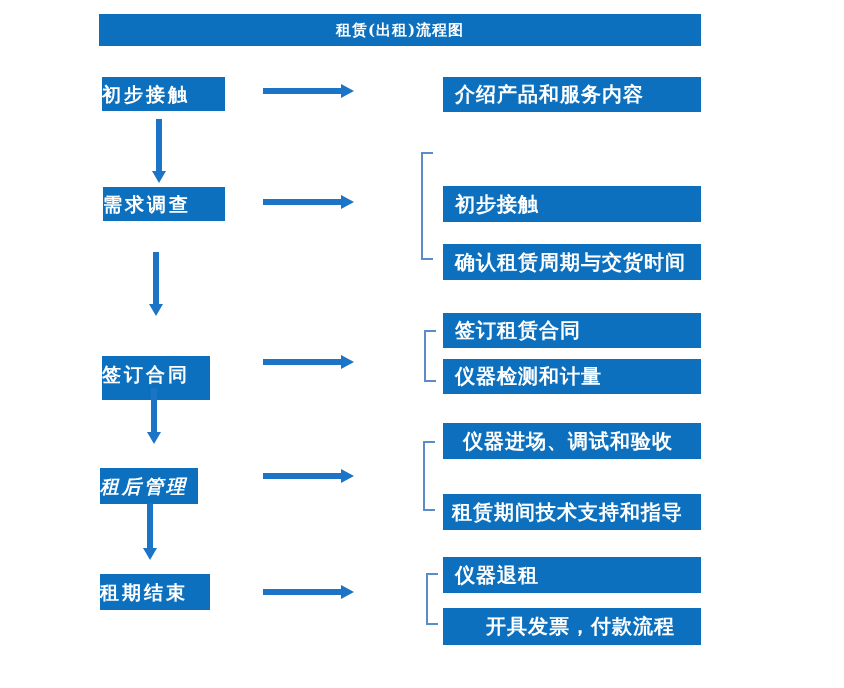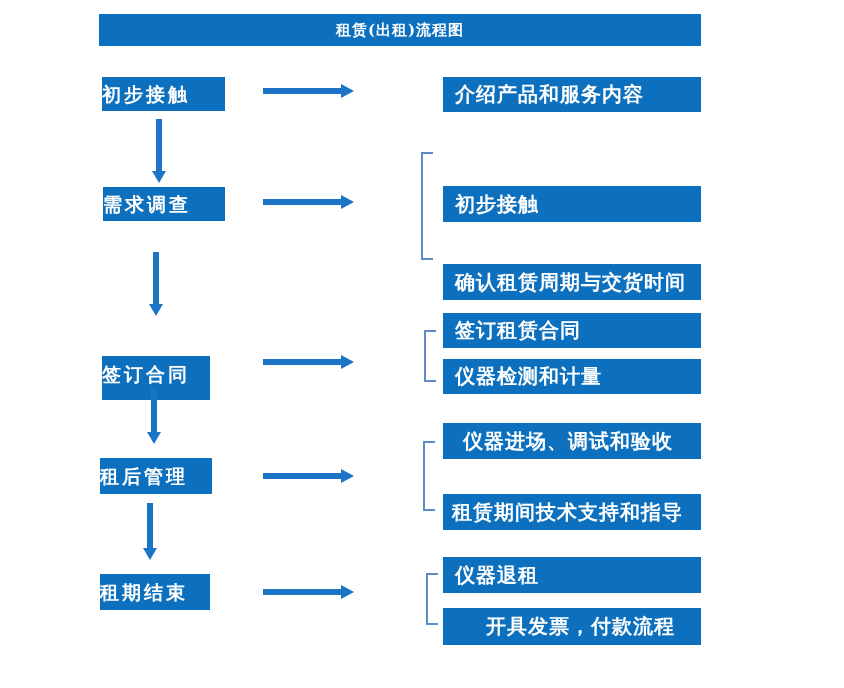--- a/index.html
+++ b/index.html
@@ -94,21 +94,21 @@
 
 <div class="canvas">
 
   <div class="title-bar">
     <span>租赁(出租)流程图</span>
   </div>
 
   <div class="step-box" style="left:102px; top:77px; width:123px; height:34px; line-height:34px;">初步接触</div>
   <div class="step-box" style="left:103px; top:187px; width:122px; height:34px; line-height:34px;">需求调查</div>
   <div class="step-box" style="left:102px; top:356px; width:108px; height:44px; line-height:36px;">签订合同</div>
-  <div class="step-box" style="left:100px; top:458px; width:112px; height:36px; line-height:36px;">租后管理</div>
+  <div class="step-box" style="left:100px; top:468px; width:98px; height:36px; line-height:36px;font-style:italic;">租后管理</div>
   <div class="step-box" style="left:100px; top:574px; width:110px; height:36px; line-height:36px;">租期结束</div>
 
   <div class="h-arrow" style="left:263px; top:84px;">
     <div class="shaft"></div>
     <div class="head"></div>
   </div>
   <div class="h-arrow" style="left:263px; top:195px;">
     <div class="shaft"></div>
     <div class="head"></div>
   </div>
@@ -143,21 +143,21 @@
   </div>
 
   <div class="bracket" style="left:421px; top:152px; height:108px;"></div>
   <div class="bracket" style="left:424px; top:330px; height:52px;"></div>
   <div class="bracket" style="left:423px; top:441px; height:70px;"></div>
   <div class="bracket" style="left:426px; top:573px; height:52px;"></div>
 
   <div class="detail-box" style="top:77px; height:35px; line-height:35px;">介绍产品和服务内容</div>
 
   <div class="detail-box" style="top:186px; height:36px; line-height:36px;">初步接触</div>
-  <div class="detail-box" style="top:244px; height:36px; line-height:36px;margin-top:20px;">确认租赁周期与交货时间</div>
+  <div class="detail-box" style="top:244px; height:36px; line-height:36px;">确认租赁周期与交货时间</div>
 
   <div class="detail-box" style="top:313px; height:35px; line-height:35px;">签订租赁合同</div>
   <div class="detail-box" style="top:359px; height:35px; line-height:35px;">仪器检测和计量</div>
 
   <div class="detail-box" style="top:423px; height:36px; line-height:36px;padding-left:20px;">仪器进场、调试和验收</div>
   <div class="detail-box" style="top:494px; height:36px; line-height:36px;padding-left:9px;">租赁期间技术支持和指导</div>
 
   <div class="detail-box" style="top:557px; height:36px; line-height:36px;">仪器退租</div>
   <div class="detail-box" style="top:608px; height:37px; line-height:37px;padding-left:43px;">开具发票，付款流程</div>
 

